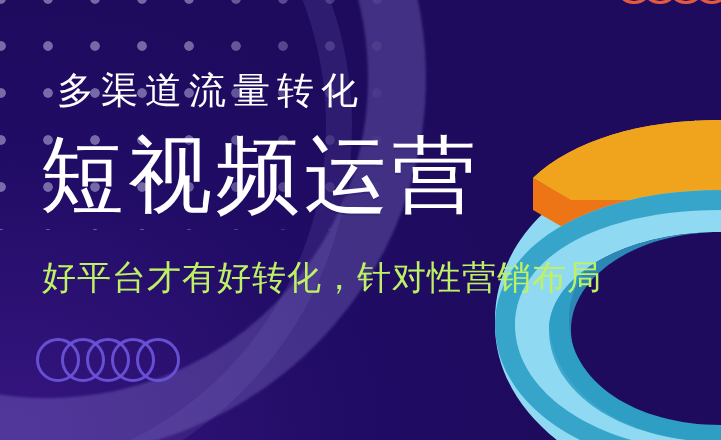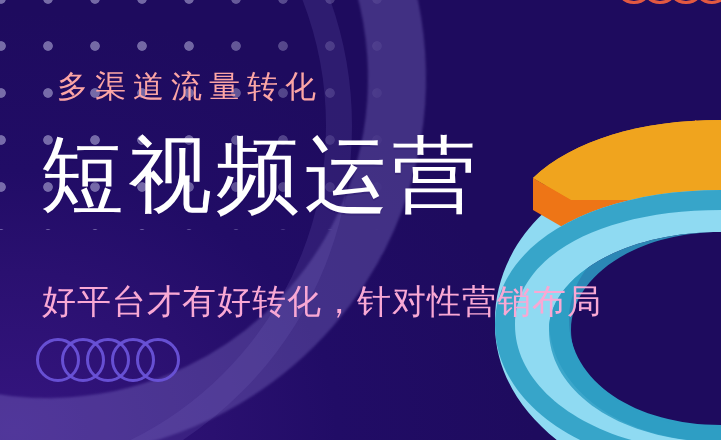--- a/index.html
+++ b/index.html
@@ -77,23 +77,23 @@
   .ribbon svg{display:block;}
   
   .text-block{
     position:absolute;
     left:0;top:0;
     width:721px;height:440px;
   }
   .eyebrow{
     position:absolute;
     left:57px;top:66px;
-    font-size:31px;
+    font-size:37px;
     letter-spacing:7px;
-    color:#fca5a5;
+    color:#ffffff;
     font-weight:400;
     white-space:nowrap;
     font-family:"Liberation Sans","DejaVu Sans",sans-serif;
   }
   .headline{
     position:absolute;
     left:40px;top:133px;
     font-size:84px;
     line-height:1;
     font-weight:400;
@@ -101,25 +101,24 @@
     letter-spacing:4px;
     white-space:nowrap;
     text-shadow:0 2px 0 rgba(30,11,94,.25);
   }
   .subline{
     position:absolute;
     left:42px;top:258px;
     font-size:34px;
     line-height:1.2;
     font-weight:400;
-    color:#f9a8d4;
+    color:#bef264;
     letter-spacing:1px;
     white-space:nowrap;
     font-family:"Liberation Serif","DejaVu Serif",serif;
-    margin-top:24px;
   }
 </style>
 </head>
 <body>
 
 <div id="banner">
 
   <div class="bg-base"></div>
   <div class="bg-dots"></div>
   <div class="swoosh"></div>

